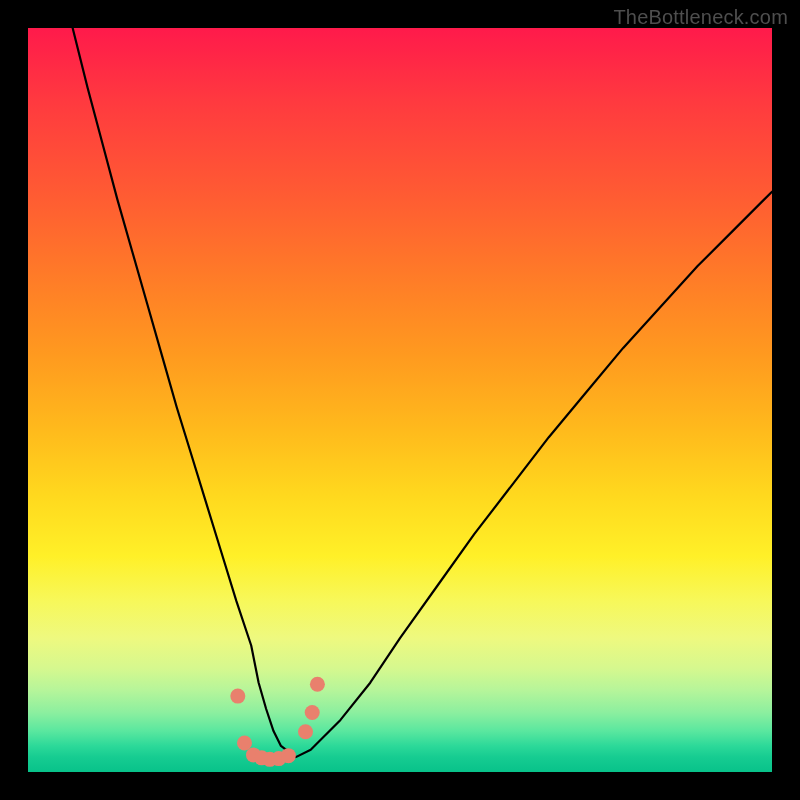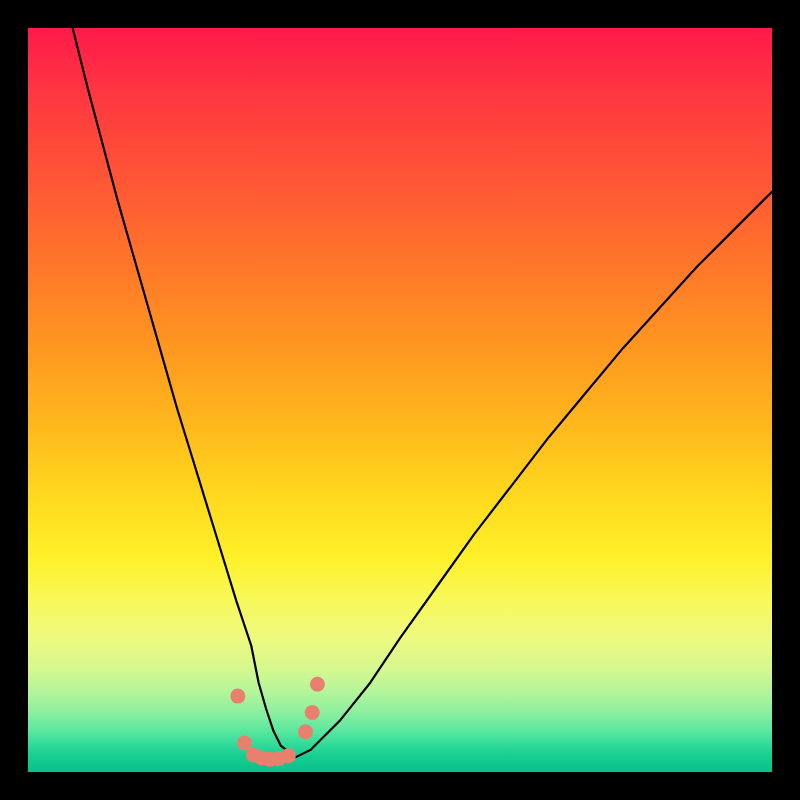--- a/index.html
+++ b/index.html
@@ -59,20 +59,21 @@
     left: 0;
     top: 0;
     width: 744px;
     height: 744px;
   }
 </style>
 </head>
 <body>
 
 <div class="frame">
+  <div class="watermark">TheBottleneck.com</div>
   <div class="plot">
     <svg class="curves" viewBox="0 0 744 744" preserveAspectRatio="none">
       <path id="curve-path" fill="none" stroke="#000" stroke-width="2.2" stroke-linecap="round" stroke-linejoin="round" d="M44.64 0.00 L59.52 59.52 L74.40 115.32 L89.28 171.12 L104.16 223.20 L119.04 275.28 L133.92 327.36 L148.80 379.44 L163.68 427.80 L178.56 476.16 L193.44 524.52 L208.32 572.88 L223.20 617.52 L230.64 654.72 L238.08 680.76 L245.52 703.08 L252.96 717.96 L267.84 729.12 L282.72 721.68 L312.48 691.92 L342.24 654.72 L372.00 610.08 L409.20 558.00 L446.40 505.92 L483.60 457.56 L520.80 409.20 L558.00 364.56 L595.20 319.92 L632.40 279.00 L669.60 238.08 L706.80 200.88 L744.00 163.68"></path>
       <g id="marker-group">
           <circle cx="209.81" cy="668.11" r="7.5" fill="#e9806d"></circle>
           <circle cx="216.50" cy="714.98" r="7.5" fill="#e9806d"></circle>
           <circle cx="225.43" cy="726.89" r="7.5" fill="#e9806d"></circle>
           <circle cx="233.62" cy="729.86" r="7.5" fill="#e9806d"></circle>
           <circle cx="241.80" cy="731.35" r="7.5" fill="#e9806d"></circle>
           <circle cx="250.73" cy="730.61" r="7.5" fill="#e9806d"></circle>

